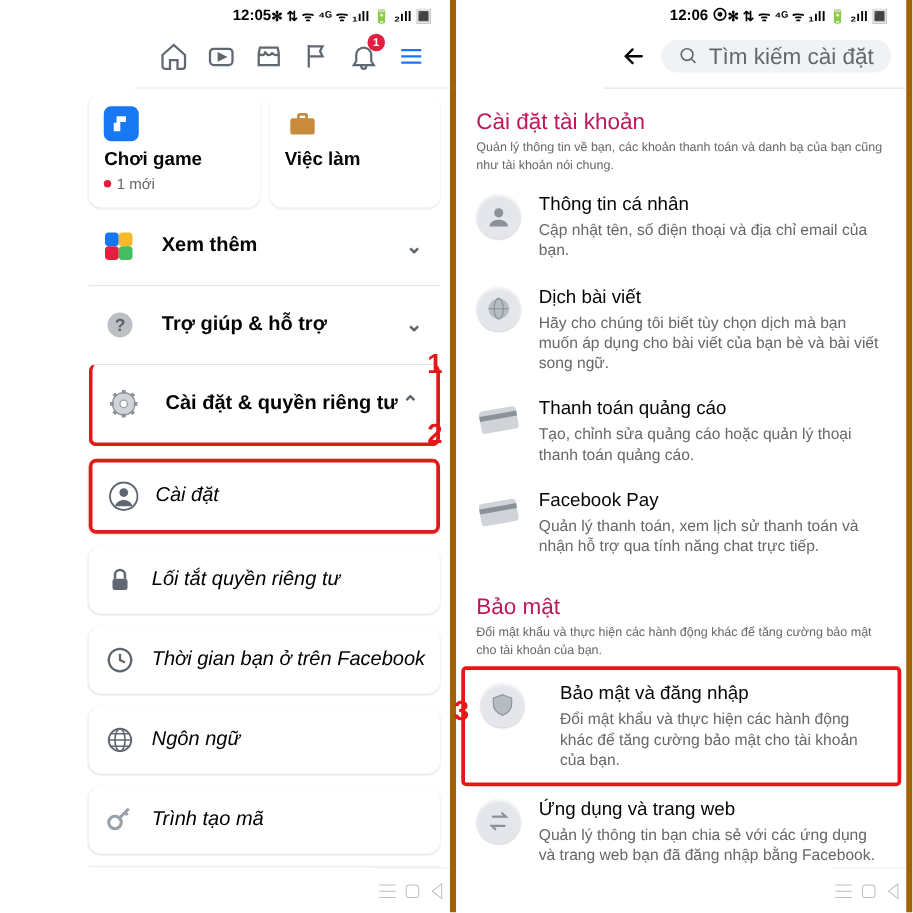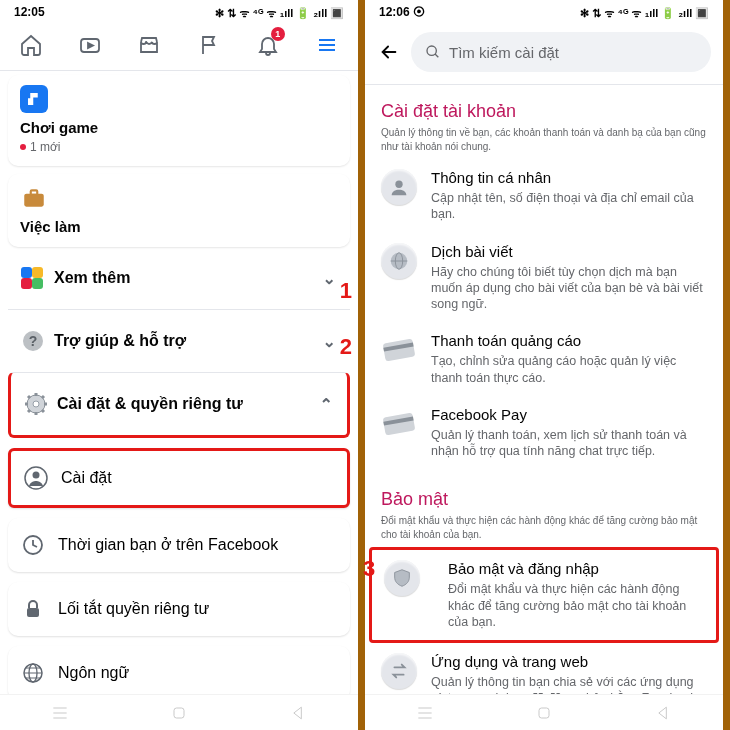--- a/index.html
+++ b/index.html
@@ -8,22 +8,23 @@
     background: #fff;
     width: 730px;
     height: 730px;
     display: flex;
     overflow: hidden;
   }
   .phone {
     flex: 1;
     display: flex;
     flex-direction: column;
-    border-right: 7px solid #a16207;
+    border-right: 5px solid #a16207;
     background: #fff;
+    align-items: flex-end;
   }
   .status-bar {
     height: 24px;
     display: flex;
     justify-content: space-between;
     align-items: center;
     padding: 0 14px;
     font-size: 12px;
     font-weight: 600;
     color: #000;
@@ -47,56 +48,57 @@
   }
   .icn svg { width:24px; height:24px; stroke:#606770; fill:none; stroke-width:1.8;}
   .badge {
     position:absolute; top:-1px; right:2px; width:14px;height:14px;
     border-radius:50%; background:#e41e3f; color:#fff; font-size:9px;
     display:flex; align-items:center; justify-content:center; font-weight:600;
   }
   .ham { color:#1877f2 !important; }
   .ham svg { stroke:#1877f2; }
   .content { flex:1; overflow:hidden; padding: 4px 8px 0 8px; background:#fff; }
-  .shortcuts { display:flex; gap:8px;flex-direction:column; }
+  .shortcuts { display:flex; gap:8px; }
   .shortcut {
     flex:1; background:#fff; border-radius:10px; padding:10px 12px 12px 12px;
     box-shadow: 0 1px 2px rgba(0,0,0,.1);
   }
   .shortcut .ico { width:28px; height:28px; border-radius:6px; display:flex;align-items:center;justify-content:center; margin-bottom:6px;}
   .shortcut .ttl { font-size:15px; font-weight:600; color:#050505;}
   .shortcut .sub { font-size:12px; color:#65676b; margin-top:4px; display:flex; align-items:center; gap:4px;}
   .reddot{width:6px;height:6px;border-radius:50%;background:#e41e3f;}
 
   .menu-row {
-    display:flex; align-items:center; gap:8px; padding:14px 12px;
+    display:flex; align-items:center; gap:20px; padding:14px 12px;
     background:#fff; border-radius:10px; margin-top:8px;
     font-size:16px; font-weight:600; color:#050505;
     box-shadow: 0 1px 2px rgba(0,0,0,.08);
     position:relative;
   }
   .menu-row .chev { position:absolute; right:14px; color:#606770; }
   .menu-row.flat { background:transparent; box-shadow:none; border-radius:0; margin-top:0; padding:18px 12px;}
   .menu-row.highlight-red { border:3px solid #e41917; border-radius:6px; }
   .mi { width:26px; height:26px; display:flex; align-items:center; justify-content:center; }
   .mi svg { width:24px; height:24px; }
   .gear svg { stroke:#98a0a9; fill:#c7ccd1; }
   .sub-item {
     background:#fff; border-radius:10px; margin-top:10px; padding:14px 12px;
     display:flex; align-items:center; gap:12px; font-size:16px; font-weight:500;
     box-shadow: 0 1px 2px rgba(0,0,0,.12);
+    font-style: italic;
   }
   .sub-item.highlight-red { border:3px solid #e41917; border-radius:6px; margin-top:10px;}
 
   
   .search-head { display:flex; align-items:center; gap:10px; padding:8px 12px 12px 12px; border-bottom:1px solid #e4e6eb;}
   .back-arrow { width:24px; height:24px; display:flex; align-items:center; justify-content:center; }
   .search-box {
-    flex:1; background:#f0f2f5; border-radius:20px; height:40px;
-    display:flex; align-items:center; padding:0 14px; color:#65676b; font-size:15px; gap:8px;
+    flex:1; background:#f0f2f5; border-radius:20px; height:26px;
+    display:flex; align-items:center; padding:0 14px; color:#65676b; font-size:18px; gap:8px;
   }
   .section { padding: 16px 16px 6px 16px; }
   .section-title { font-size:18px; font-weight:400; color:#be185d; margin-bottom:4px;}
   .section-desc { font-size:10px; color:#65676b; line-height:1.35;}
   .set-item { display:flex; gap:14px; padding:10px 16px; }
   .set-item .ico {
     width:36px; height:36px; border-radius:50%; background:#e4e6eb;
     display:flex; align-items:center; justify-content:center; flex-shrink:0;
     box-shadow: 0 1px 1px rgba(0,0,0,.15), inset 0 2px 2px rgba(255,255,255,.7);
   }
@@ -229,35 +231,35 @@
             <circle cx="12" cy="9" r="3.5" fill="#606770"></circle>
             <path d="M5 20c1-4 5-5 7-5s6 1 7 5" fill="#606770"></path>
           </svg>
         </span>
       <span>Cài đặt</span>
     </div>
 
     <div class="sub-item">
       <span class="mi">
           <svg viewBox="0 0 24 24">
+            <rect x="6" y="11" width="12" height="9" rx="2" fill="#606770"></rect>
+            <path d="M8 11V8a4 4 0 0 1 8 0v3" fill="none" stroke="#606770" stroke-width="2"></path>
+          </svg>
+        </span>
+      <span>Lối tắt quyền riêng tư</span>
+    </div>
+
+    <div class="sub-item">
+      <span class="mi">
+          <svg viewBox="0 0 24 24">
             <circle cx="12" cy="12" r="9" fill="none" stroke="#606770" stroke-width="1.8"></circle>
             <path d="M12 7v5l4 2" stroke="#606770" stroke-width="1.8" fill="none"></path>
           </svg>
         </span>
       <span>Thời gian bạn ở trên Facebook</span>
-    </div>
-
-    <div class="sub-item">
-      <span class="mi">
-          <svg viewBox="0 0 24 24">
-            <rect x="6" y="11" width="12" height="9" rx="2" fill="#606770"></rect>
-            <path d="M8 11V8a4 4 0 0 1 8 0v3" fill="none" stroke="#606770" stroke-width="2"></path>
-          </svg>
-        </span>
-      <span>Lối tắt quyền riêng tư</span>
     </div>
 
     <div class="sub-item">
       <span class="mi">
           <svg viewBox="0 0 24 24">
             <circle cx="12" cy="12" r="9" fill="none" stroke="#606770" stroke-width="1.5"></circle>
             <ellipse cx="12" cy="12" rx="4" ry="9" fill="none" stroke="#606770" stroke-width="1.3"></ellipse>
             <path d="M3 12h18M4 7h16M4 17h16" stroke="#606770" stroke-width="1.2"></path>
           </svg>
         </span>
@@ -358,21 +360,21 @@
 
     <div class="set-item">
       <div class="ico square">
           <svg width="34" height="26" viewBox="0 0 34 26">
             <rect x="2" y="4" width="30" height="18" rx="3" fill="#d0d4d9" transform="rotate(-10 17 13)"></rect>
             <rect x="2" y="8" width="30" height="4" fill="#8a9199" transform="rotate(-10 17 13)"></rect>
           </svg>
         </div>
       <div class="txt">
           <div class="t1">Thanh toán quảng cáo</div>
-          <div class="t2">Tạo, chỉnh sửa quảng cáo hoặc quản lý việc thanh toán thực cáo.</div>
+          <div class="t2">Tạo, chỉnh sửa quảng cáo hoặc quản lý thoại thanh toán quảng cáo.</div>
         </div>
     </div>
 
     <div class="set-item">
       <div class="ico square">
           <svg width="34" height="26" viewBox="0 0 34 26">
             <rect x="2" y="4" width="30" height="18" rx="3" fill="#d0d4d9" transform="rotate(-10 17 13)"></rect>
             <rect x="2" y="8" width="30" height="4" fill="#8a9199" transform="rotate(-10 17 13)"></rect>
           </svg>
         </div>

